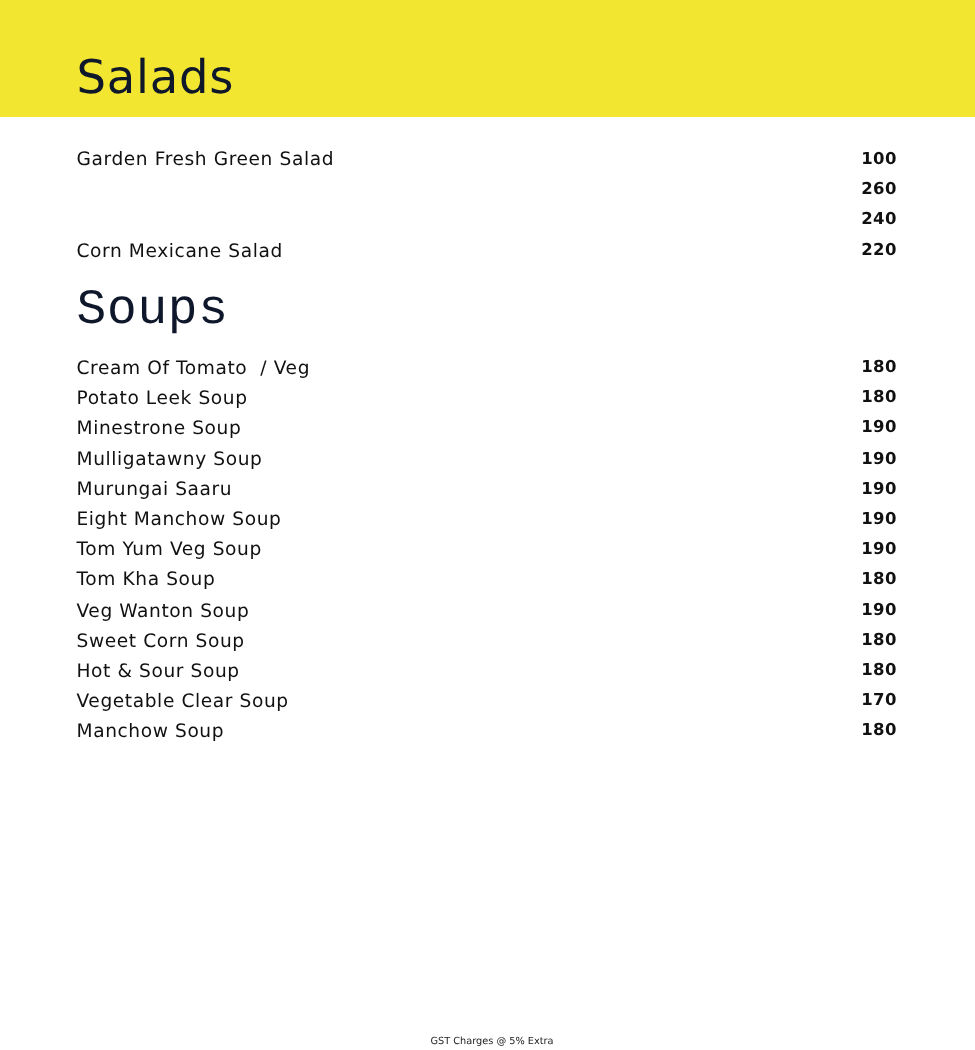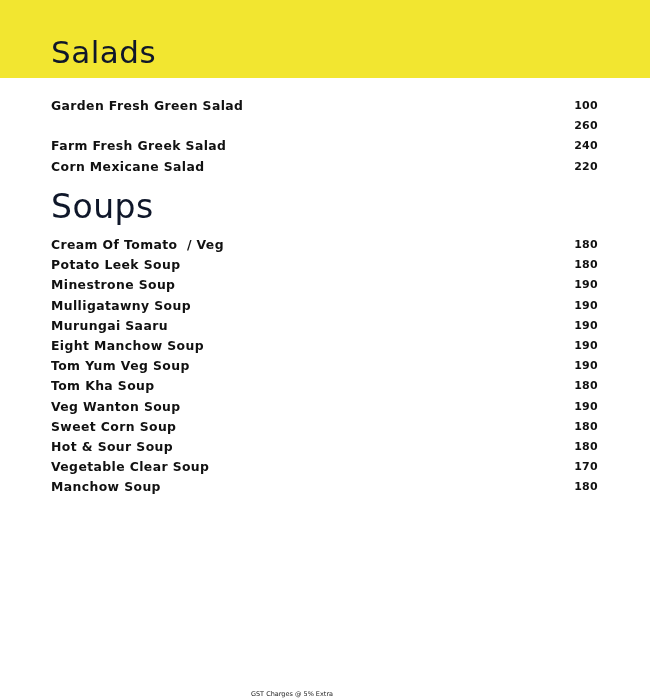--- a/index.html
+++ b/index.html
@@ -1,45 +1,44 @@
 <!DOCTYPE html>
 <html><head>
 <meta charset="utf-8">
 <style>
   html, body { margin:0; padding:0; }
   body { width:650px; height:700px; background:#ffffff; position:relative; overflow:hidden;
          font-family:"DejaVu Sans", "Liberation Sans", sans-serif; color:#111; }
   .banner { position:absolute; left:0; top:0; width:650px; height:78px; background:#f2e630; }
   .title { position:absolute; left:51px; font-size:31px; font-weight:normal; letter-spacing:0.5px; color:#0f172a; line-height:1; }
   .salads-title { top:37px; }
-  .soups-title { top:190px; font-size:33px; }
+  .soups-title { top:190px; font-size:33px;font-family:Liberation Mono, monospace; }
   .list { position:absolute; left:51px; width:547px; }
   .row { position:relative; height:20.2px; }
-  .name { position:absolute; left:0; top:0; font-weight:bold; font-size:12.4px; letter-spacing:0.4px; white-space:pre; line-height:20px; }
+  .name { position:absolute; left:0; top:0; font-weight:normal; font-size:12.4px; letter-spacing:0.4px; white-space:pre; line-height:20px; }
   .price { position:absolute; right:0; top:0; font-size:11px; font-weight:bold; line-height:20px; letter-spacing:0.3px; }
   .salads-list { top:96px; }
   .soups-list { top:235px; }
-  .footer { position:absolute; left:0; width:584px; top:690px; text-align:center; font-size:6.5px; color:#222; }
+  .footer { position:absolute; left:0; width:584px; top:690px; text-align:center; font-size:6.5px; color:#222;padding-left:36px; }
 </style>
 </head>
 <body>
 
 <div class="banner"></div>
 <div class="title salads-title">Salads</div>
 
 <div class="list salads-list">
   <div class="row">
       <span class="name">Garden Fresh Green Salad</span>
       <span class="price">100</span>
     </div>
   <div class="row">
       <span class="price">260</span>
     </div>
   <div class="row">
-      <span class="name">Farm Fresh Greek Salad</span>
       <span class="price">240</span>
     </div>
   <div class="row">
       <span class="name">Corn Mexicane Salad</span>
       <span class="price">220</span>
     </div>
 </div>
 
 <div class="title soups-title">Soups</div>
 

